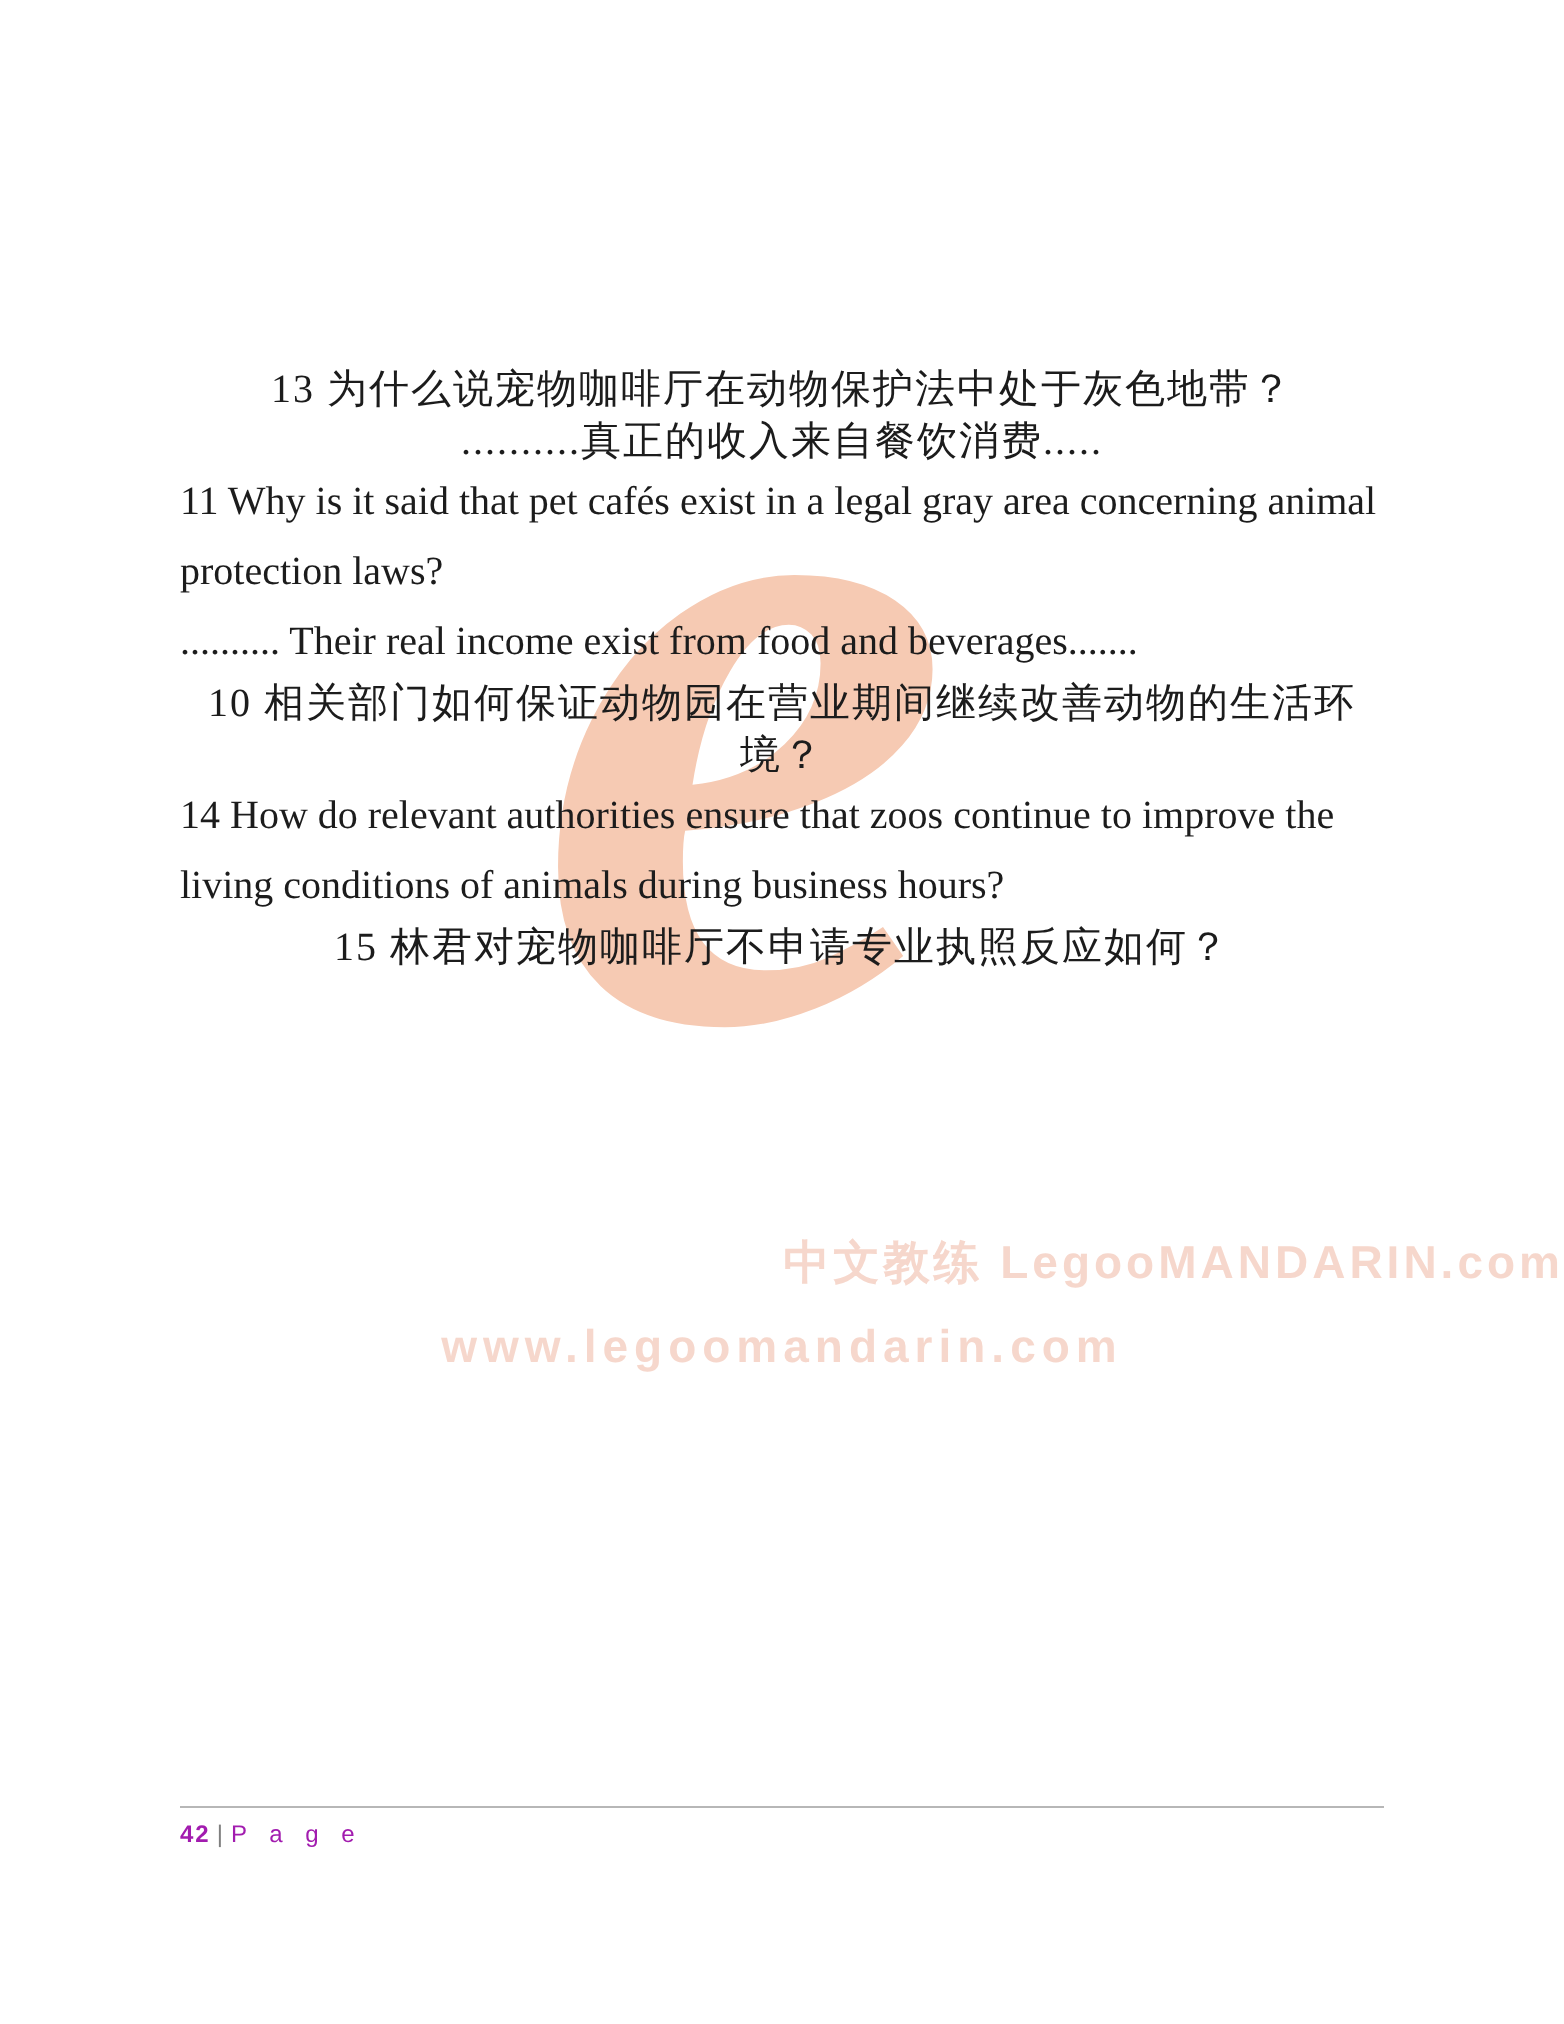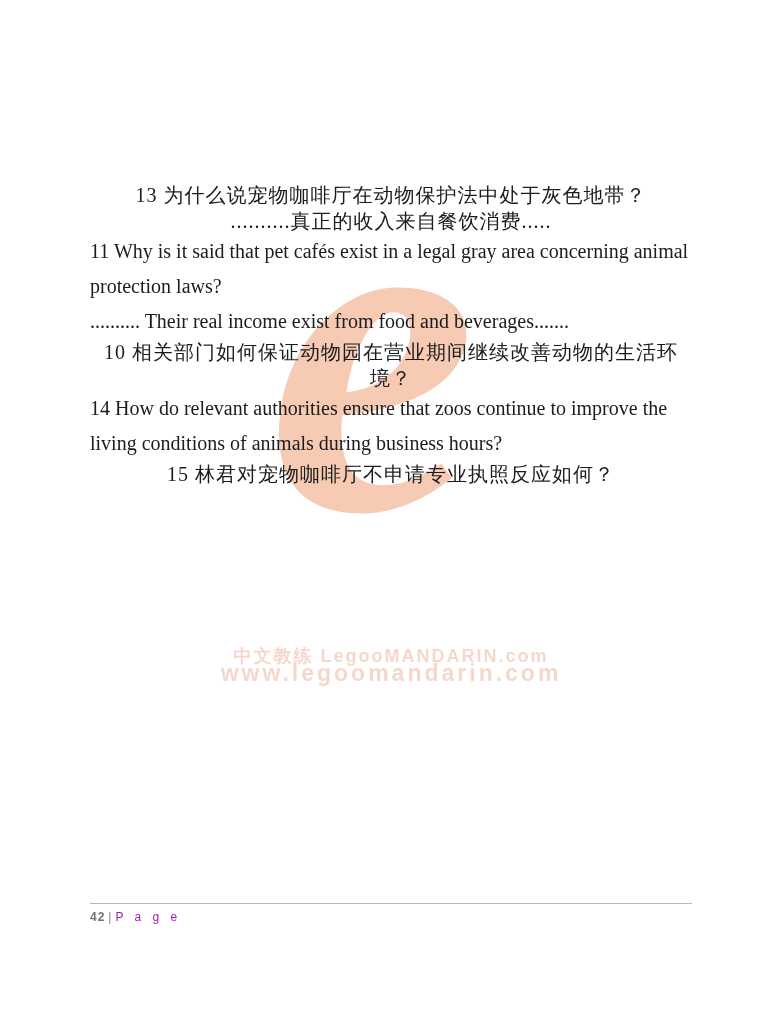--- a/index.html
+++ b/index.html
@@ -39,21 +39,21 @@
     position: absolute;
     left: 0;
     width: 100%;
     text-align: center;
     font-family: "Liberation Sans", "DejaVu Sans", sans-serif;
     font-weight: bold;
     letter-spacing: 2px;
     color: rgba(231, 150, 120, 0.38);
     white-space: nowrap;
   }
-  .wm-line1 { top: 644px; font-size: 18px; }
+  .wm-line1 { top: 616px; font-size: 23px; text-align: right; }
   .wm-line2 { top: 660px; font-size: 23px; letter-spacing: 3px; }
 
   
   .content {
     position: absolute;
     left: 90px;
     right: 90px;
     top: 182px;
     z-index: 1;
   }
@@ -99,21 +99,21 @@
     height: 0;
     margin: 0 0 6px 0;
   }
   .footer-text {
     font-family: "Liberation Sans", "DejaVu Sans", sans-serif;
     font-size: 12px;
     color: #a6a6a6;
   }
   .pnum {
     font-weight: bold;
-    color: #737373;
+    color: #a21caf;
     letter-spacing: 1px;
   }
   .psep {
     color: #7f7f7f;
     margin: 0 4px 0 3px;
   }
   .plabel {
     color: #a21caf;
     letter-spacing: 4px;
   }

